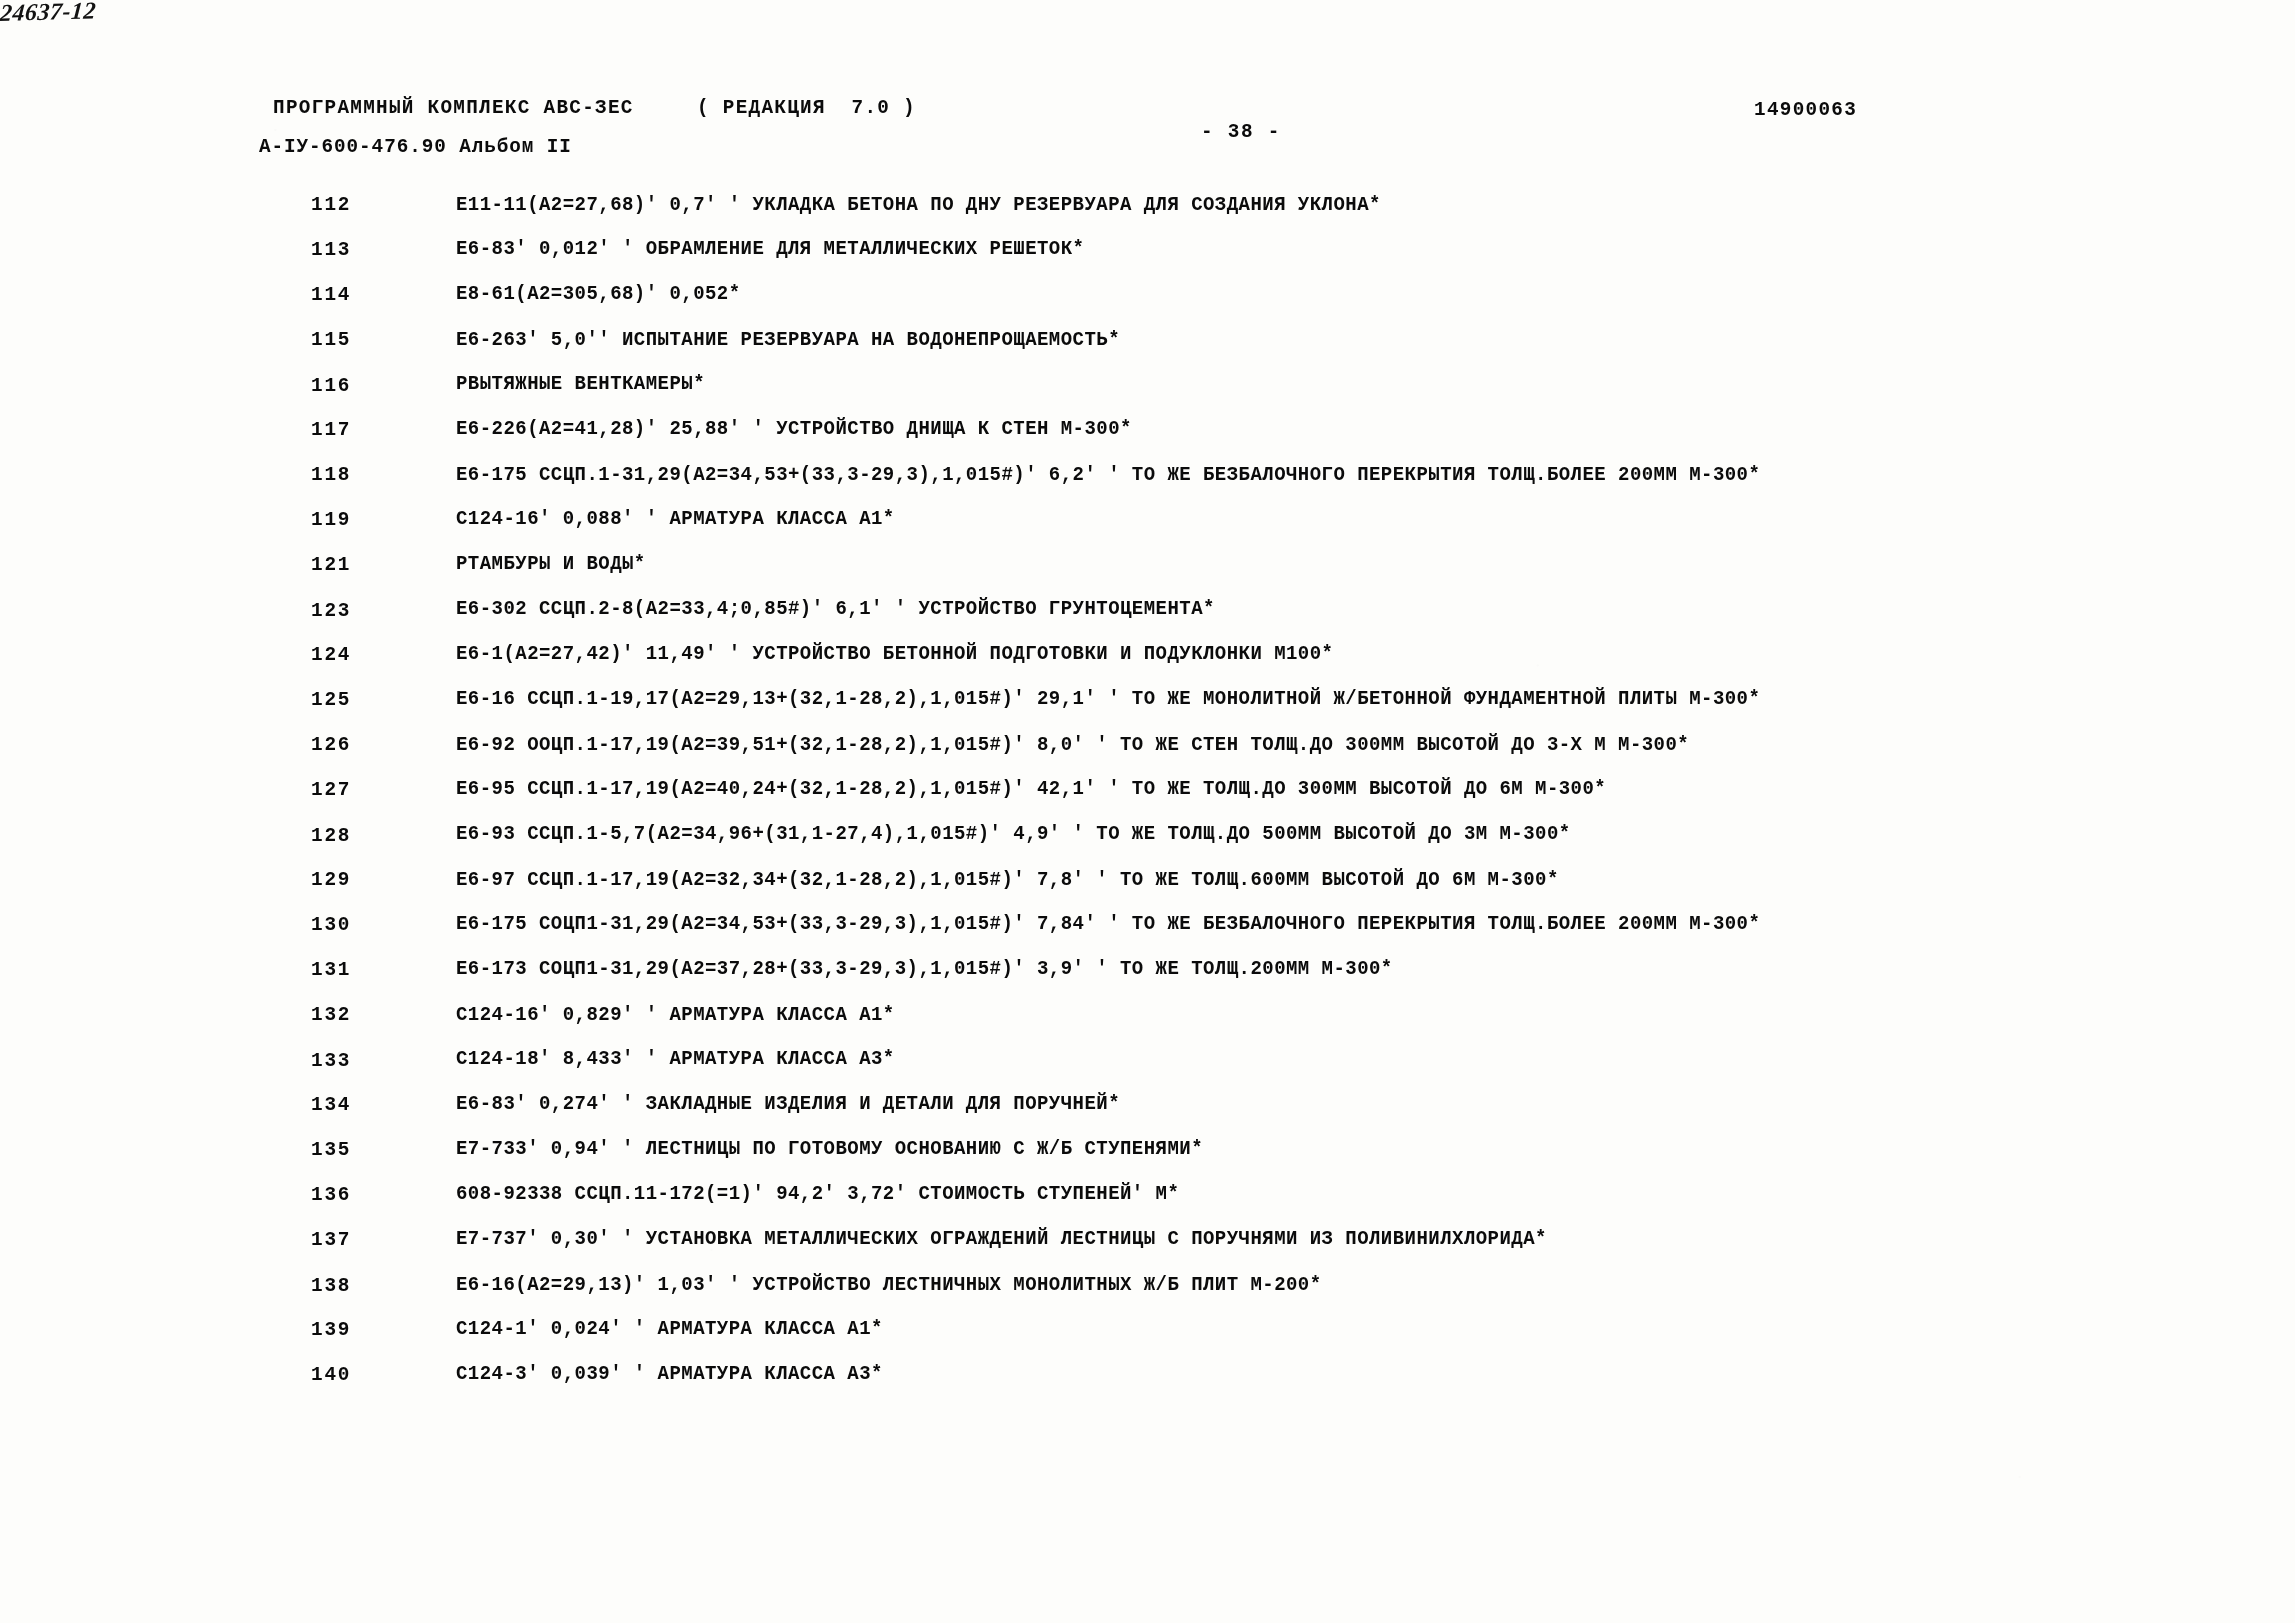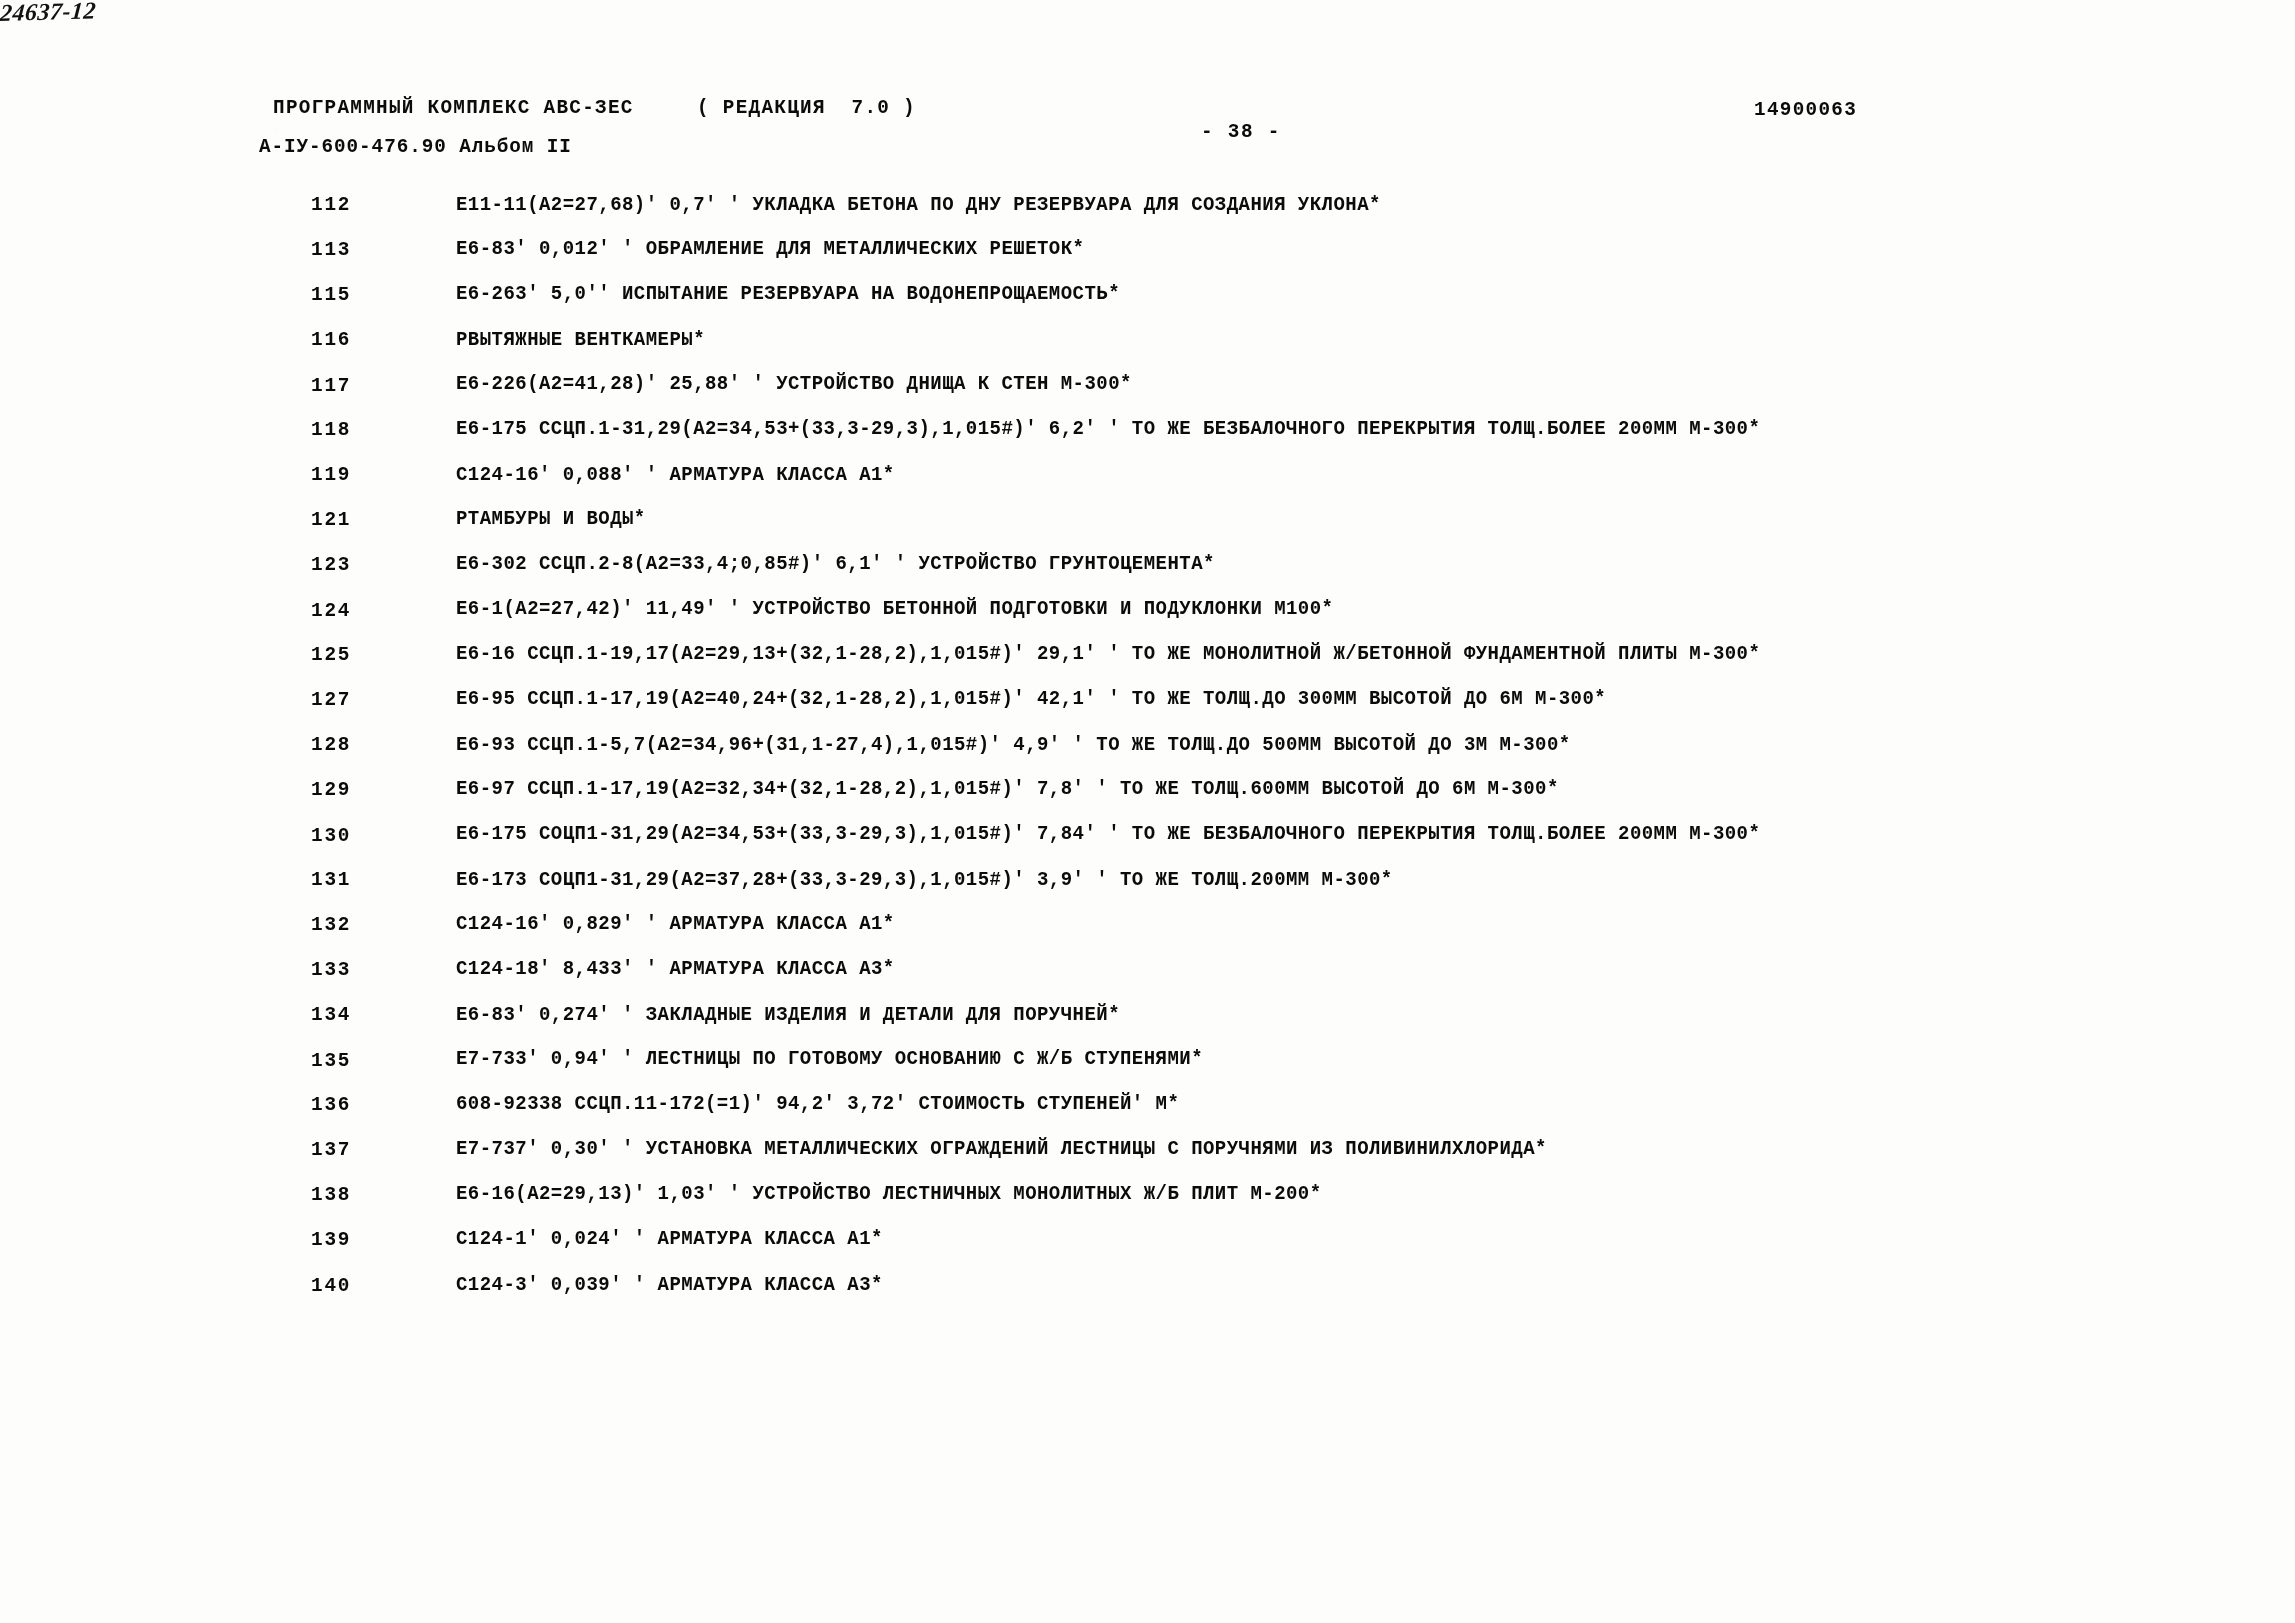--- a/index.html
+++ b/index.html
@@ -130,20 +130,24 @@
   <div id="listing">
       <div class="row">
         <div class="mono row-num">112</div>
         <div class="mono row-text">Е11-11(А2=27,68)' 0,7' ' УКЛАДКА БЕТОНА ПО ДНУ РЕЗЕРВУАРА ДЛЯ СОЗДАНИЯ УКЛОНА*</div>
       </div>
       <div class="row">
         <div class="mono row-num">113</div>
         <div class="mono row-text">Е6-83' 0,012' ' ОБРАМЛЕНИЕ ДЛЯ МЕТАЛЛИЧЕСКИХ РЕШЕТОК*</div>
       </div>
       <div class="row">
+        <div class="mono row-num">114</div>
+        <div class="mono row-text">Е8-61(А2=305,68)' 0,052*</div>
+      </div>
+      <div class="row">
         <div class="mono row-num">115</div>
         <div class="mono row-text">Е6-263' 5,0'' ИСПЫТАНИЕ РЕЗЕРВУАРА НА ВОДОНЕПРОЩАЕМОСТЬ*</div>
       </div>
       <div class="row">
         <div class="mono row-num">116</div>
         <div class="mono row-text">РВЫТЯЖНЫЕ ВЕНТКАМЕРЫ*</div>
       </div>
       <div class="row">
         <div class="mono row-num">117</div>
         <div class="mono row-text">Е6-226(А2=41,28)' 25,88' ' УСТРОЙСТВО ДНИЩА К СТЕН М-300*</div>
@@ -166,20 +170,24 @@
       </div>
       <div class="row">
         <div class="mono row-num">124</div>
         <div class="mono row-text">Е6-1(А2=27,42)' 11,49' ' УСТРОЙСТВО БЕТОННОЙ ПОДГОТОВКИ И ПОДУКЛОНКИ М100*</div>
       </div>
       <div class="row">
         <div class="mono row-num">125</div>
         <div class="mono row-text">Е6-16 ССЦП.1-19,17(А2=29,13+(32,1-28,2),1,015#)' 29,1' ' ТО ЖЕ МОНОЛИТНОЙ Ж/БЕТОННОЙ ФУНДАМЕНТНОЙ ПЛИТЫ М-300*</div>
       </div>
       <div class="row">
+        <div class="mono row-num">126</div>
+        <div class="mono row-text">Е6-92 ООЦП.1-17,19(А2=39,51+(32,1-28,2),1,015#)' 8,0' ' ТО ЖЕ СТЕН ТОЛЩ.ДО 300ММ ВЫСОТОЙ ДО 3-Х М М-300*</div>
+      </div>
+      <div class="row">
         <div class="mono row-num">127</div>
         <div class="mono row-text">Е6-95 ССЦП.1-17,19(А2=40,24+(32,1-28,2),1,015#)' 42,1' ' ТО ЖЕ ТОЛЩ.ДО 300ММ ВЫСОТОЙ ДО 6М М-300*</div>
       </div>
       <div class="row">
         <div class="mono row-num">128</div>
         <div class="mono row-text">Е6-93 ССЦП.1-5,7(А2=34,96+(31,1-27,4),1,015#)' 4,9' ' ТО ЖЕ ТОЛЩ.ДО 500ММ ВЫСОТОЙ ДО 3М М-300*</div>
       </div>
       <div class="row">
         <div class="mono row-num">129</div>
         <div class="mono row-text">Е6-97 ССЦП.1-17,19(А2=32,34+(32,1-28,2),1,015#)' 7,8' ' ТО ЖЕ ТОЛЩ.600ММ ВЫСОТОЙ ДО 6М М-300*</div>

